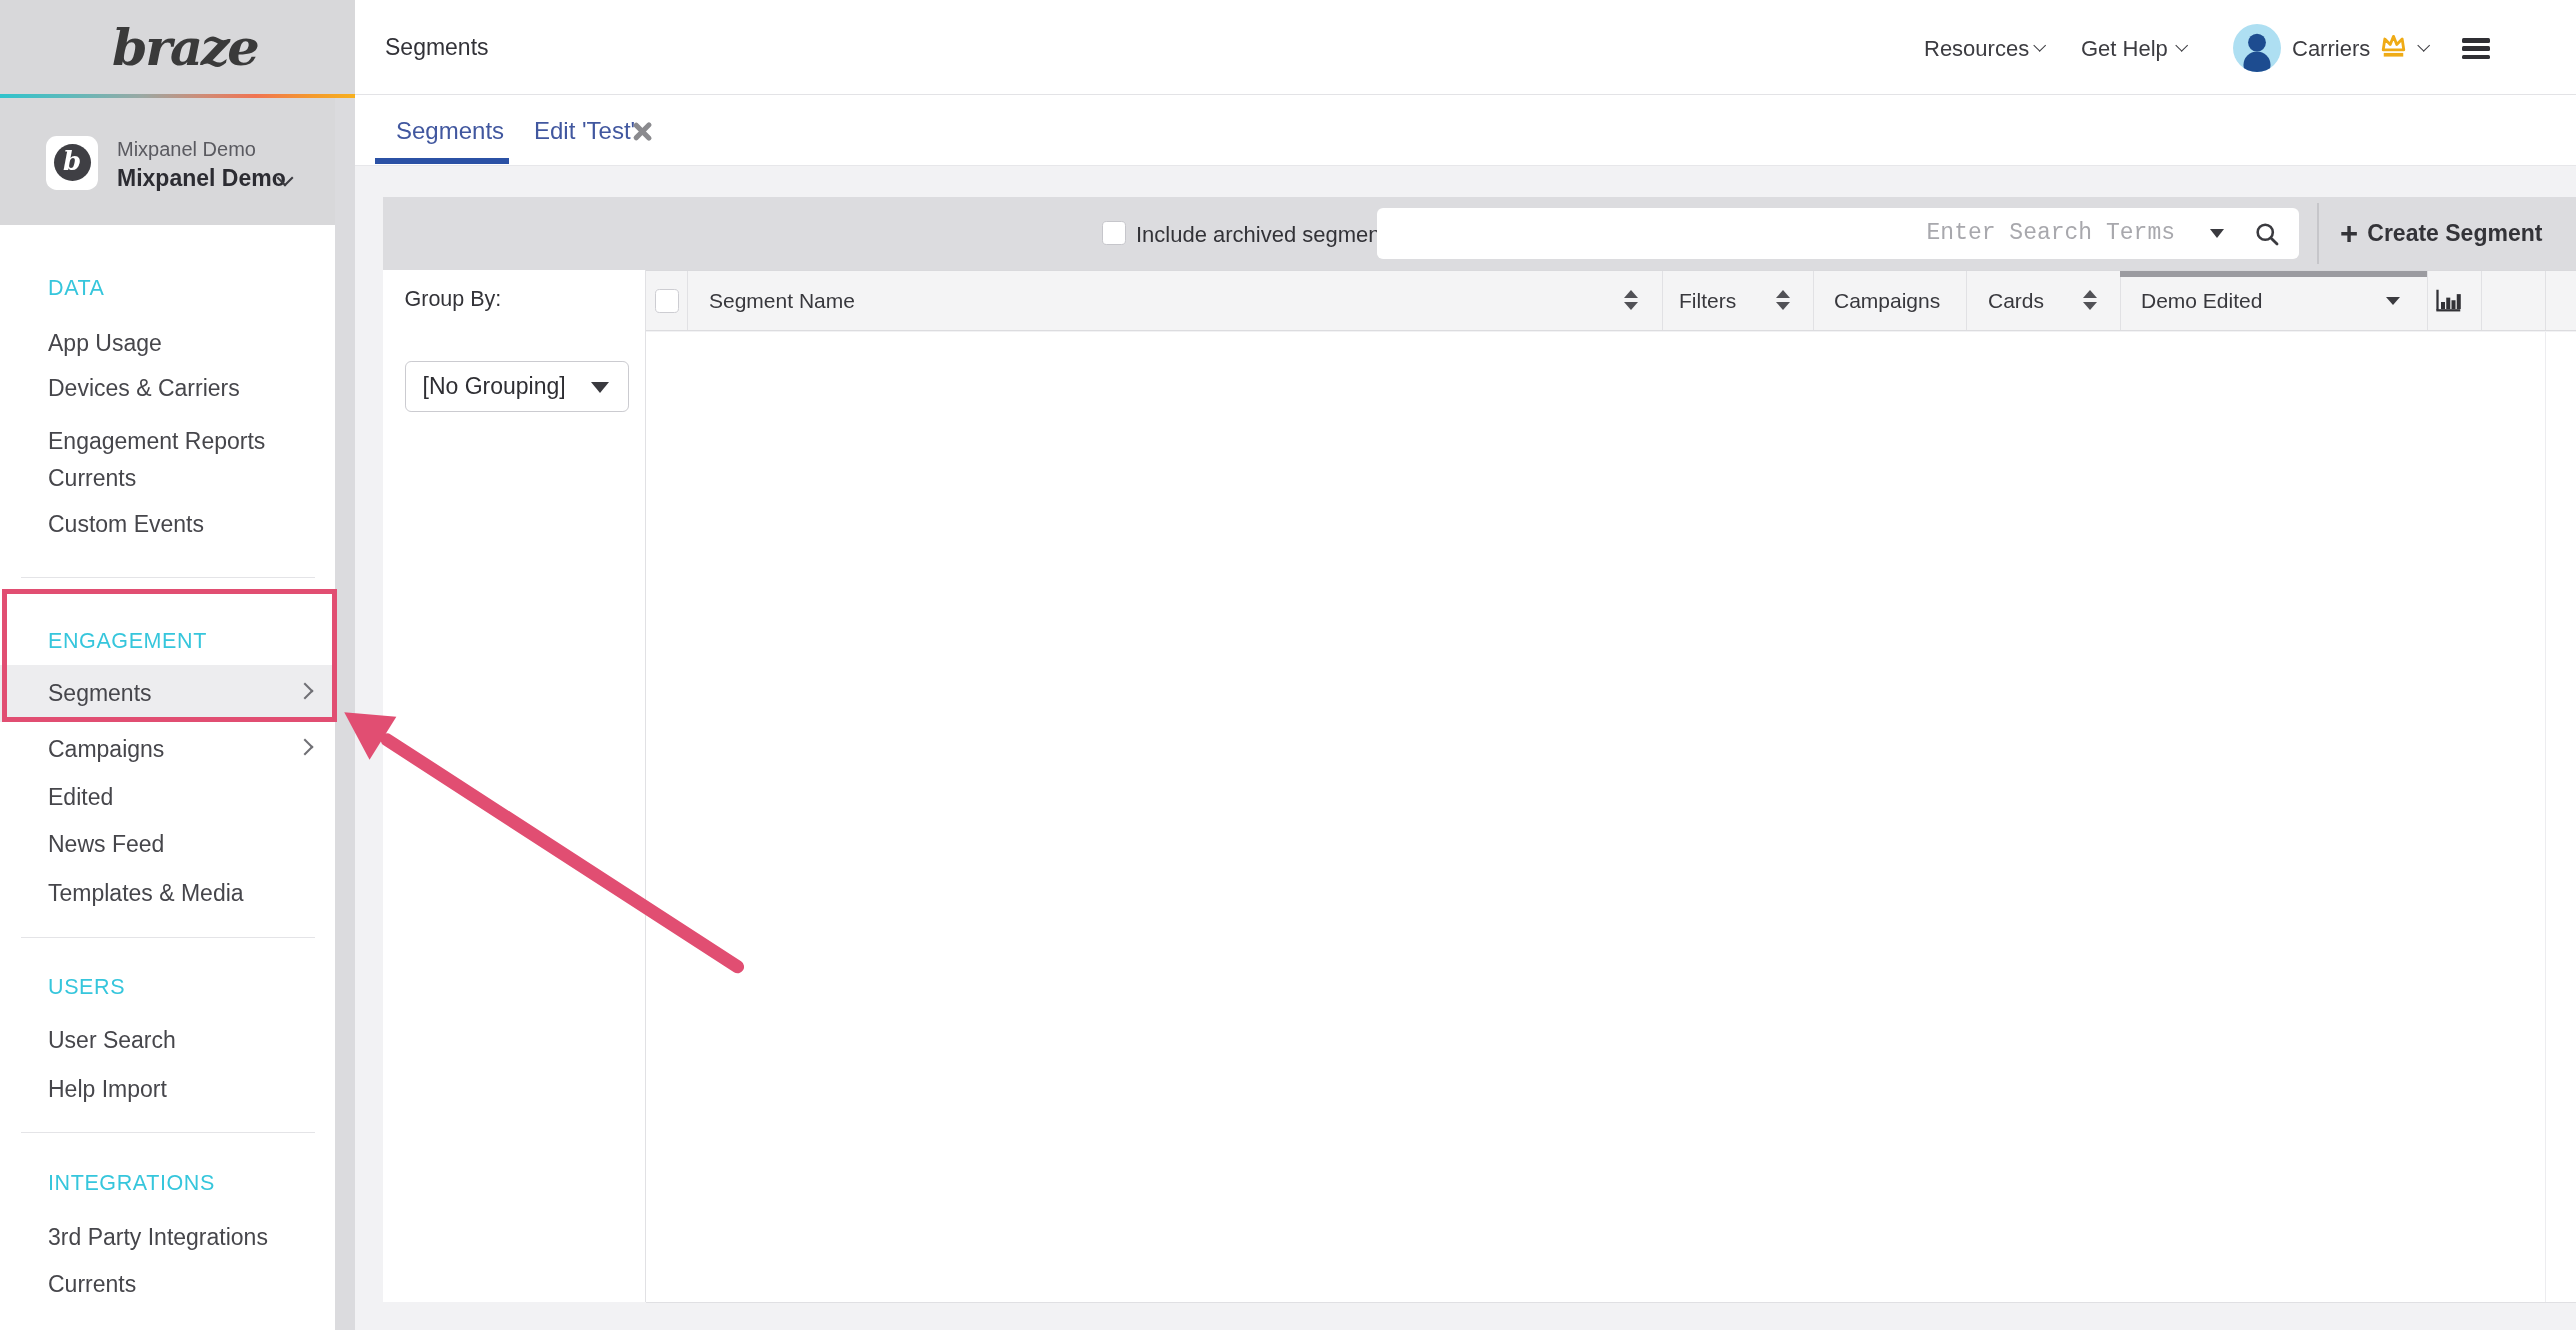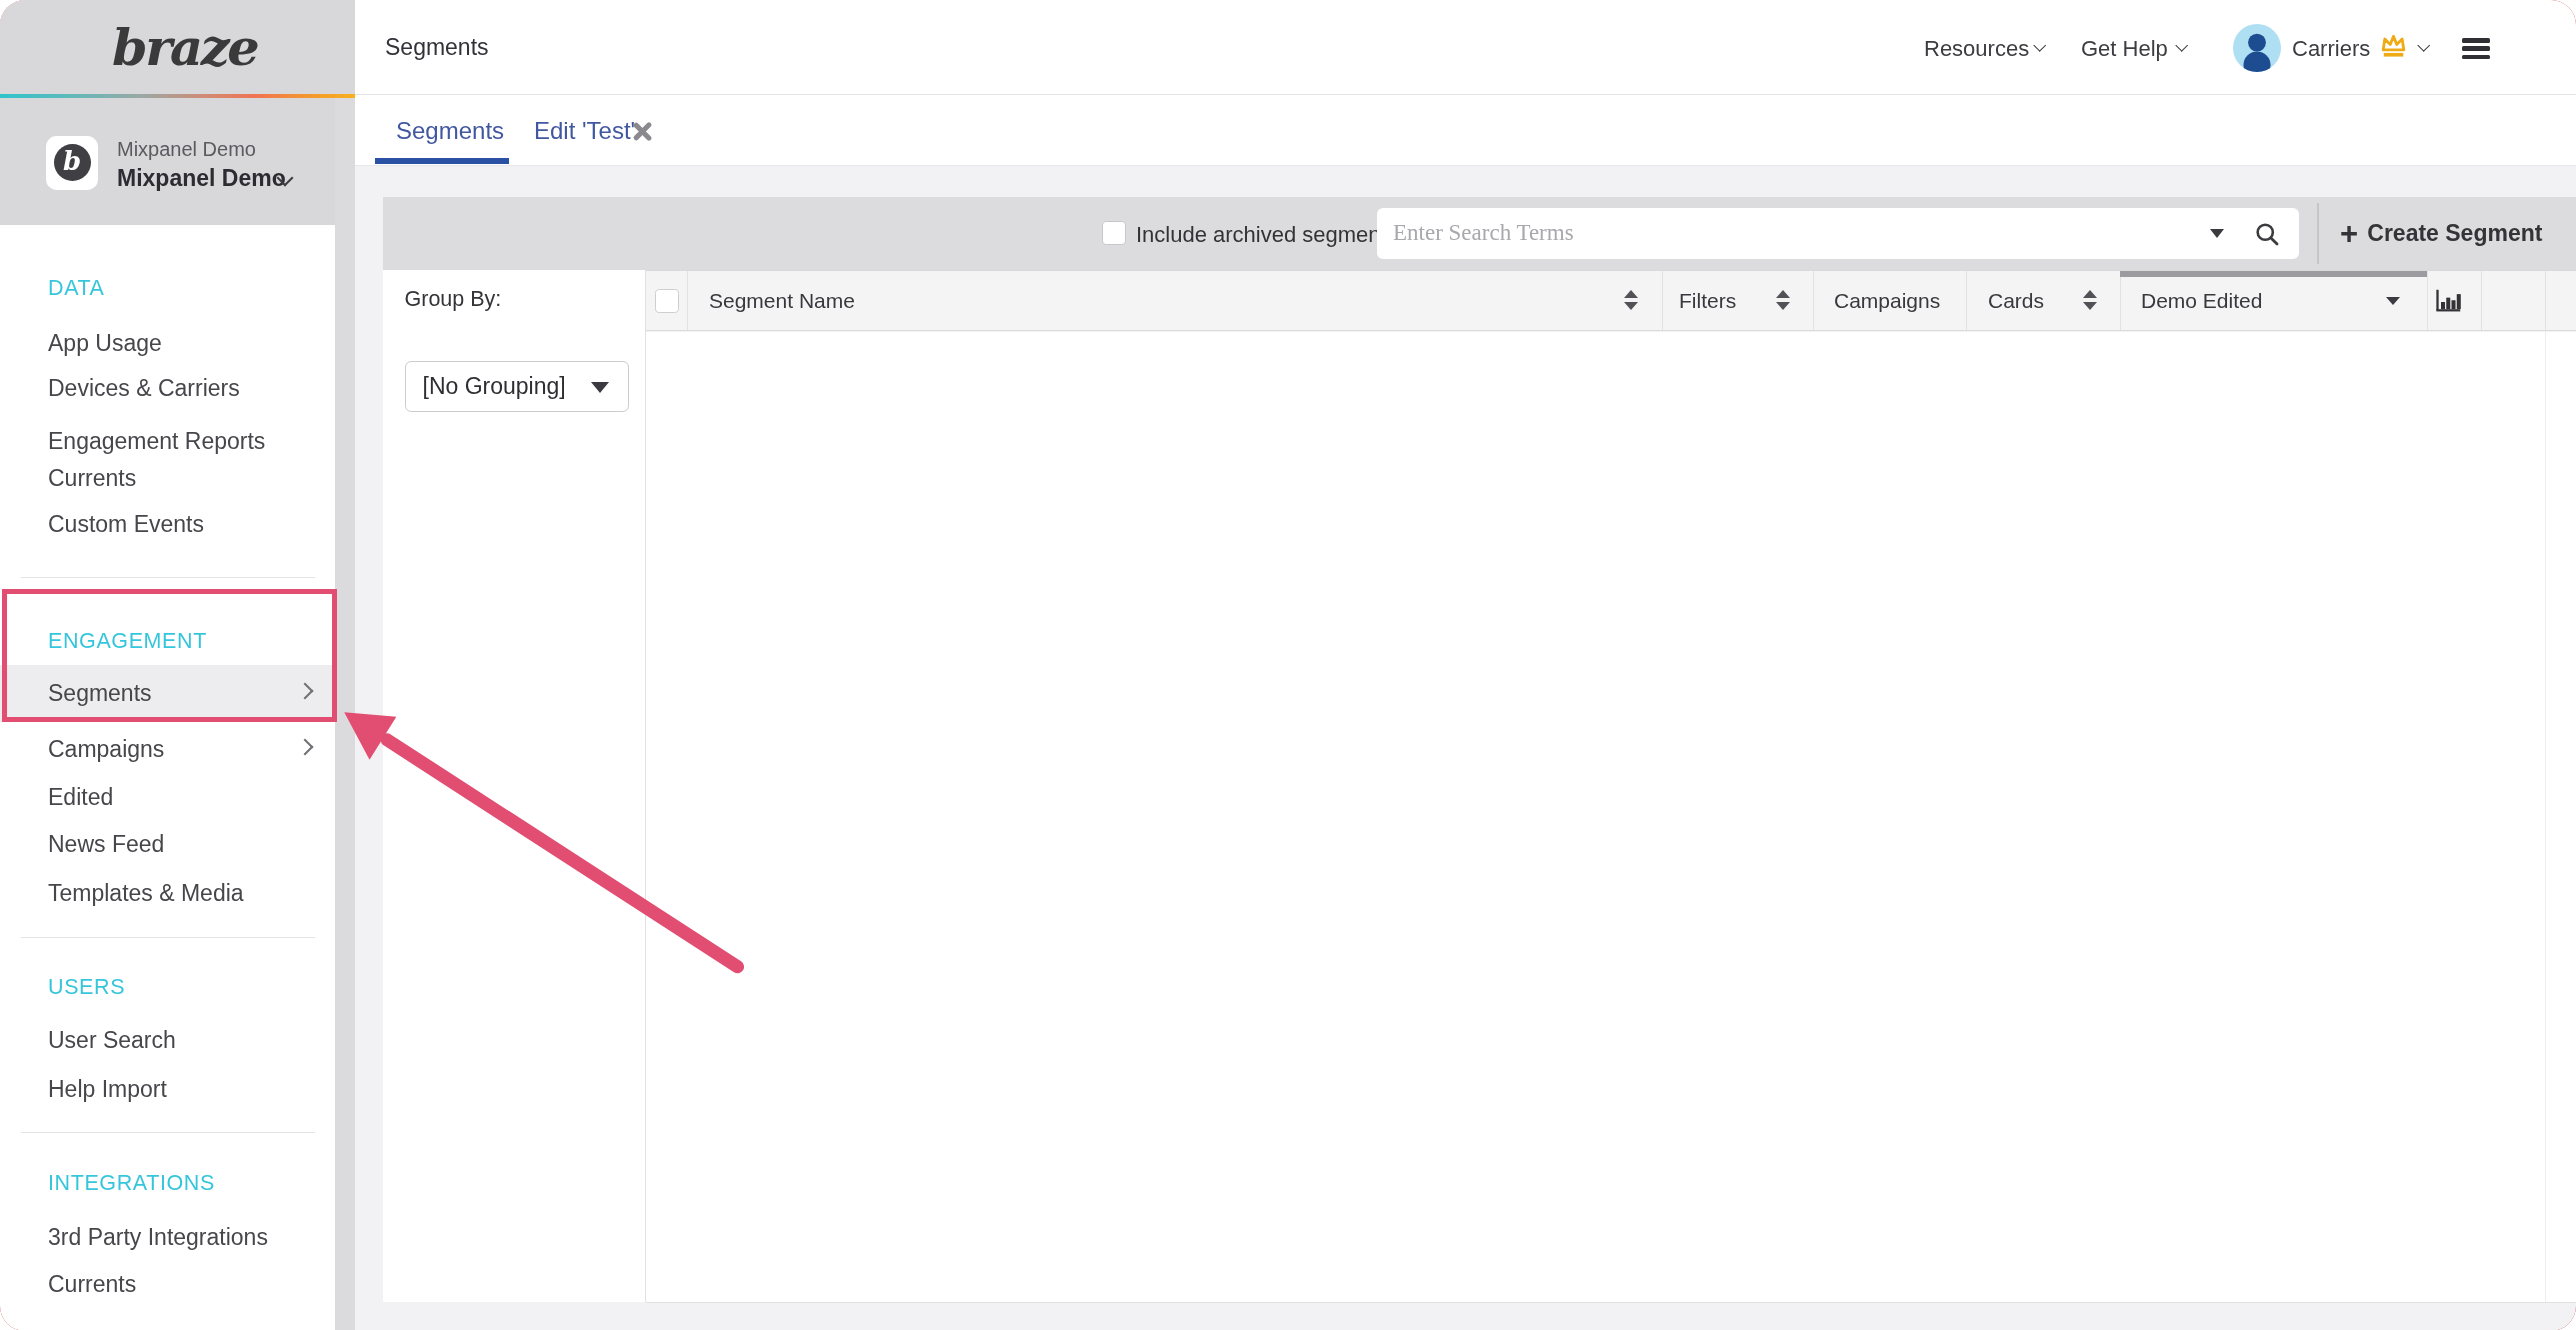--- a/index.html
+++ b/index.html
@@ -1,17 +1,17 @@
 <!DOCTYPE html>
 <html style="font-size:12.3px"><head>
 <meta charset="utf-8">
 <style>
   html,body{margin:0;padding:0;background:#fff;}
   #screen{position:relative;width:2576px;height:1331px;overflow:hidden;
-          font-family:"Liberation Sans",sans-serif;background:#b91c1c;border-radius:25px;}
+          font-family:"Liberation Sans",sans-serif;background:#b91c1c;}
 
   
   #sidebar{position:absolute;left:0;top:0;width:335px;height:1331px;background:#fff;}
   .sb-top{position:absolute;left:0;top:0;width:355px;height:94px;background:#d8d8da;}
   .logo{position:absolute;left:112px;top:17px;font-family:"DejaVu Serif",serif;
         font-style:italic;font-weight:700;font-size:51px;color:#3a3a3a;letter-spacing:-2.3px;}
   .gradline{position:absolute;left:0;top:94px;width:355px;height:3.8px;
     background:linear-gradient(90deg,#2fc3cc 0%,#5fb9ba 20%,#9aa8a3 40%,#d18a74 58%,#f07452 72%,#f49a2c 88%,#f7b01e 100%);}
   .ws-block{position:absolute;left:0;top:98px;width:335px;height:127px;background:#d8d8da;}
   .ws-icon{position:absolute;left:46px;top:38px;width:52px;height:54px;background:#fff;border-radius:10.7px;}
@@ -51,21 +51,21 @@
   .xicon::before{transform:rotate(45deg);} .xicon::after{transform:rotate(-45deg);}
 
   #content{position:absolute;left:355px;top:166px;width:2221px;height:1165px;background:#f2f2f4;}
 
   #toolbar{position:absolute;left:28px;top:31px;width:2193px;height:73px;background:#dcdcdf;}
   .cbox{background:#fff;border:1.5px solid #c6c6cb;border-radius:4.6px;box-sizing:border-box;}
   #archived-cb{position:absolute;left:719px;top:24px;width:24px;height:24px;}
   #archived-lb{position:absolute;left:753px;top:25px;font-size:22px;color:#323237;}
   #searchbox{position:absolute;left:994px;top:10.7px;width:922px;height:51px;background:#fff;border-radius:6.1px;}
   #searchbox input{position:absolute;left:14px;top:4.6px;width:782px;height:40px;border:none;outline:none;
-      font-family:Liberation Serif, serif;font-size:23px;color:#3c3c41;background:transparent;}
+      font-family:Liberation Mono, monospace;font-size:23px;color:#3c3c41;background:transparent;text-align:right;}
   #searchbox input::placeholder{color:#a8a8ad;opacity:1;}
   .tri-down{width:0;height:0;border-left:7.7px solid transparent;border-right:7.7px solid transparent;
             border-top:9.2px solid #3a3a3f;}
   .tri-up{width:0;height:0;border-left:7px solid transparent;border-right:7px solid transparent;
           border-bottom:8.4px solid #515156;}
   .sortglyph .tri-down{border-left-width:7px;border-right-width:7px;border-top:8.4px solid #515156;}
   #search-dd{position:absolute;left:833px;top:21.5px;}
   #search-mag{position:absolute;left:876px;top:12.3px;}
   #tb-divider{position:absolute;left:1934px;top:6.1px;width:1.5px;height:61px;background:#c6c6ca;}
   #create-btn{position:absolute;left:1957px;top:0;height:73px;display:flex;align-items:center;gap:9.2px;

